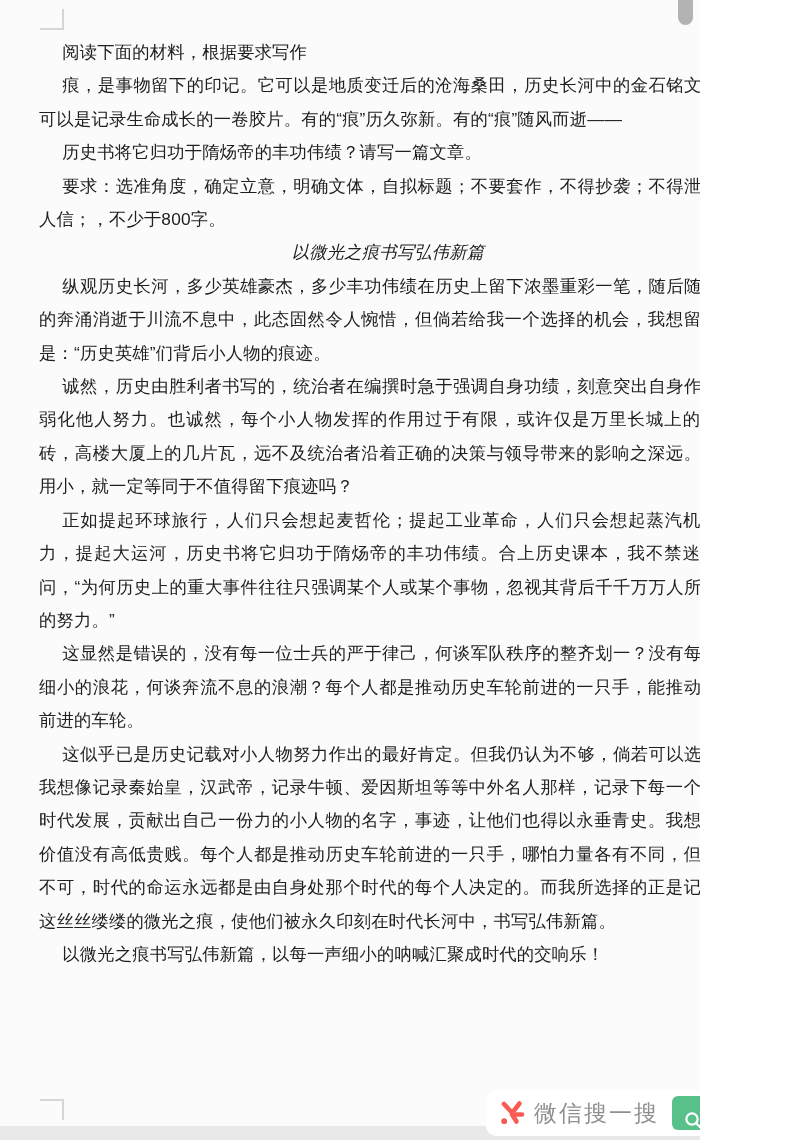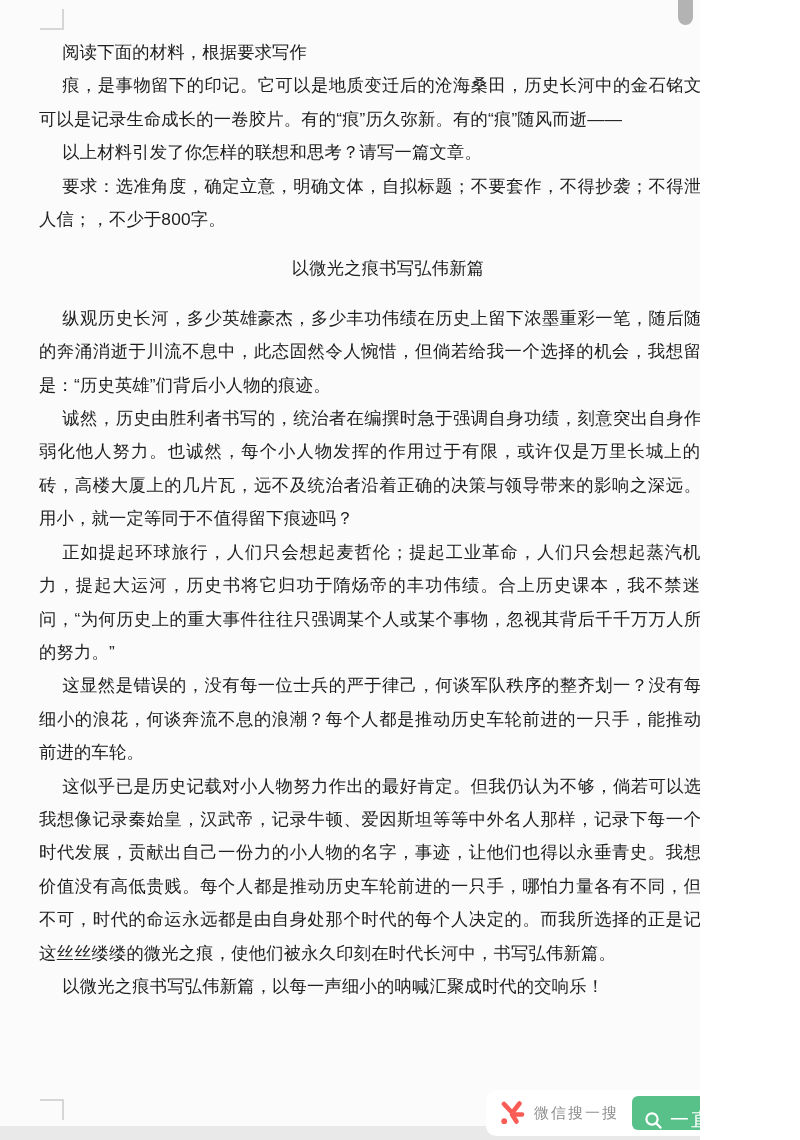--- a/index.html
+++ b/index.html
@@ -23,23 +23,24 @@
     line-height: 33.4px;
     color: #202020;
     text-align: justify;
     letter-spacing: 0.2px;
   }
   .para {
     margin: 0;
     text-indent: 1.35em;
   }
   .essay-title {
-    margin: 16px;
+    margin: 0;
     text-align: center;
     text-indent: 0;
+    font-style: italic;
   }
 
   
   .crop { position: absolute; width: 22px; height: 19px; }
   .crop.tl { left: 40px; top: 9px;    border-right: 2px solid #d6d6d6; border-bottom: 2px solid #d6d6d6; }
   .crop.tr { left: 738px; top: 9px;   border-left: 2px solid #d6d6d6;  border-bottom: 2px solid #d6d6d6; }
   .crop.bl { left: 40px; top: 1099px; border-right: 2px solid #d6d6d6; border-top: 2px solid #d6d6d6; }
   .crop.br { left: 738px; top: 1099px;border-left: 2px solid #d6d6d6;  border-top: 2px solid #d6d6d6; }
 
   
@@ -74,21 +75,21 @@
     border-radius: 10px 0 0 10px;
     display: flex;
     align-items: center;
     padding-left: 12px;
     box-sizing: border-box;
     z-index: 5;
   }
   .wm-logo { flex: 0 0 auto; margin-right: 9px; display: block; }
   .wm-brand {
     color: #8f8f8f;
-    font-size: 15px;
+    font-size: 23px;
     letter-spacing: 2px;
     white-space: nowrap;
   }
   .wm-button {
     margin-left: 13px;
     height: 34px;
     border: none;
     border-radius: 6px;
     background: #57c189;
     color: #ffffff;
@@ -112,21 +113,21 @@
   <div class="crop tl"></div>
   <div class="crop tr"></div>
   <div class="crop bl"></div>
   <div class="crop br"></div>
 
   <div class="scroll-thumb"></div>
 
   <div class="doc">
     <p class="para">阅读下面的材料，根据要求写作</p>
     <p class="para">痕，是事物留下的印记。它可以是地质变迁后的沧海桑田，历史长河中的金石铭文，也可以是记录生命成长的一卷胶片。有的“痕”历久弥新。有的“痕”随风而逝——</p>
-    <p class="para">以上材料引发了你怎样的联想和思考？请写一篇文章。</p>
+    <p class="para">历史书将它归功于隋炀帝的丰功伟绩？请写一篇文章。</p>
     <p class="para">要求：选准角度，确定立意，明确文体，自拟标题；不要套作，不得抄袭；不得泄露个人信；，不少于800字。</p>
 
     <p class="essay-title">以微光之痕书写弘伟新篇</p>
 
     <p class="para">纵观历史长河，多少英雄豪杰，多少丰功伟绩在历史上留下浓墨重彩一笔，随后随历史的奔涌消逝于川流不息中，此态固然令人惋惜，但倘若给我一个选择的机会，我想留下的是：“历史英雄”们背后小人物的痕迹。</p>
     <p class="para">诚然，历史由胜利者书写的，统治者在编撰时急于强调自身功绩，刻意突出自身作用，弱化他人努力。也诚然，每个小人物发挥的作用过于有限，或许仅是万里长城上的几块砖，高楼大厦上的几片瓦，远不及统治者沿着正确的决策与领导带来的影响之深远。但作用小，就一定等同于不值得留下痕迹吗？</p>
     <p class="para">正如提起环球旅行，人们只会想起麦哲伦；提起工业革命，人们只会想起蒸汽机或电力，提起大运河，历史书将它归功于隋炀帝的丰功伟绩。合上历史课本，我不禁迷惘发问，“为何历史上的重大事件往往只强调某个人或某个事物，忽视其背后千千万万人所做出的努力。”</p>
     <p class="para">这显然是错误的，没有每一位士兵的严于律己，何谈军队秩序的整齐划一？没有每一滴细小的浪花，何谈奔流不息的浪潮？每个人都是推动历史车轮前进的一只手，能推动历史前进的车轮。</p>
     <p class="para">这似乎已是历史记载对小人物努力作出的最好肯定。但我仍认为不够，倘若可以选择，我想像记录秦始皇，汉武帝，记录牛顿、爱因斯坦等等中外名人那样，记录下每一个为了时代发展，贡献出自己一份力的小人物的名字，事迹，让他们也得以永垂青史。我想说，价值没有高低贵贱。每个人都是推动历史车轮前进的一只手，哪怕力量各有不同，但缺一不可，时代的命运永远都是由自身处那个时代的每个人决定的。而我所选择的正是记录下这丝丝缕缕的微光之痕，使他们被永久印刻在时代长河中，书写弘伟新篇。</p>
     <p class="para">以微光之痕书写弘伟新篇，以每一声细小的呐喊汇聚成时代的交响乐！</p>

